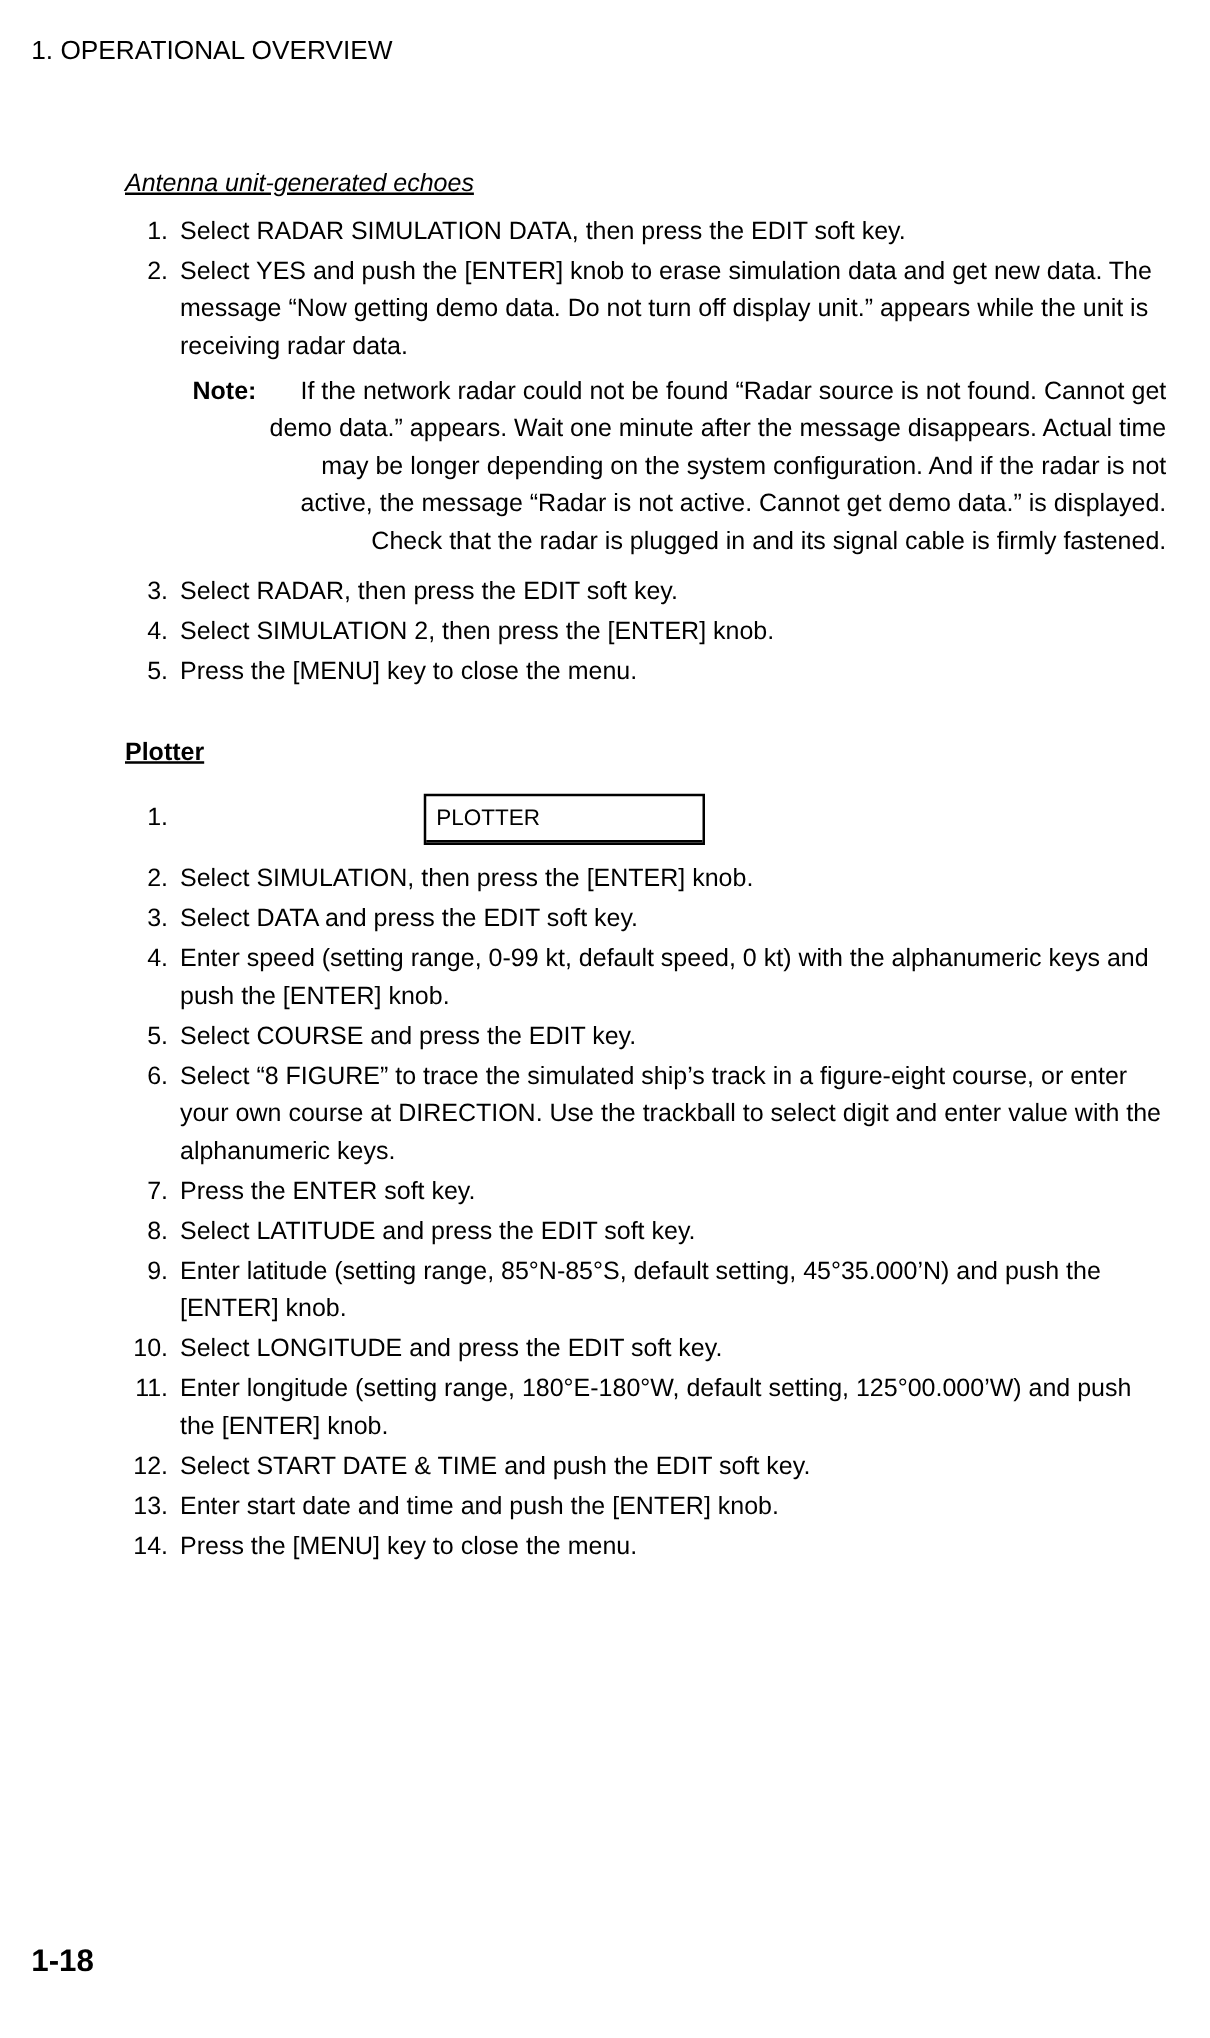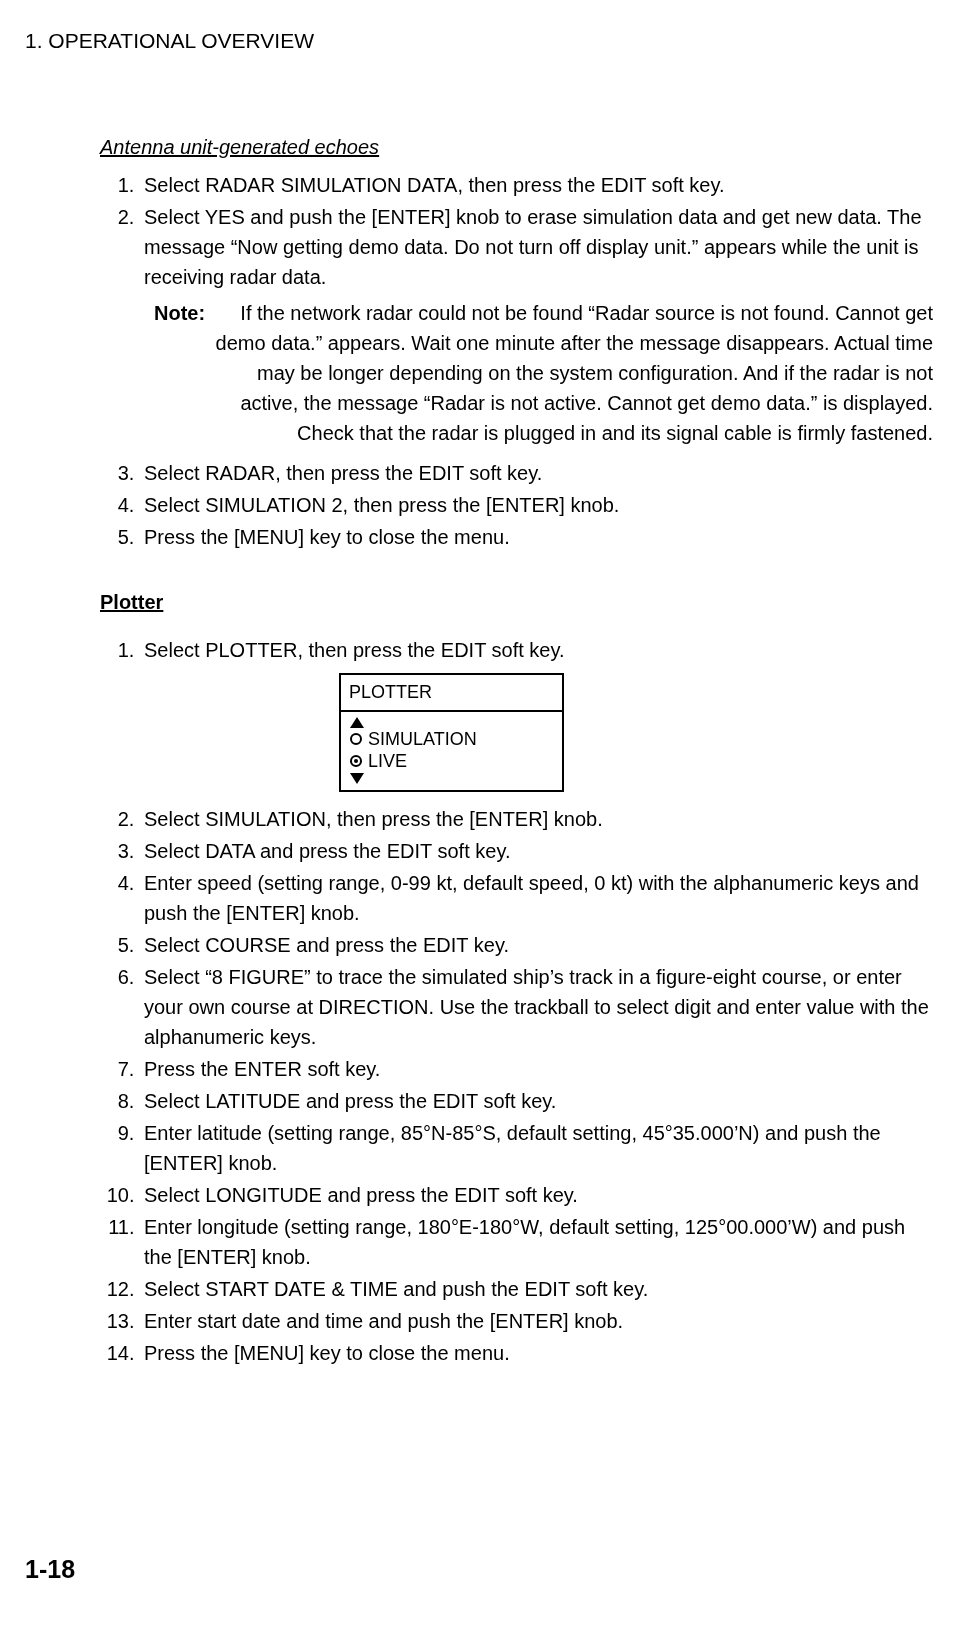--- a/index.html
+++ b/index.html
@@ -154,39 +154,22 @@
     </li>
     <li>Select RADAR, then press the EDIT soft key.</li>
     <li>Select SIMULATION 2, then press the [ENTER] knob.</li>
     <li>Press the [MENU] key to close the menu.</li>
   </ol>
 
   <div class="section-title-bold">Plotter</div>
 
   <ol>
     <li>
-      <span>Select PLOTTER, then press the EDIT soft key.</span>
       <div class="plotter-box">
         <div class="plotter-header">PLOTTER</div>
-        <div class="plotter-body">
-          <div class="plotter-row">
-            <div class="triangle-up"></div>
-          </div>
-          <div class="plotter-row">
-            <span class="radio-empty"></span>
-            <span>SIMULATION</span>
-          </div>
-          <div class="plotter-row">
-            <span class="radio-filled"></span>
-            <span>LIVE</span>
-          </div>
-          <div class="plotter-row">
-            <div class="triangle-down"></div>
-          </div>
-        </div>
       </div>
     </li>
     <li>Select SIMULATION, then press the [ENTER] knob.</li>
     <li>Select DATA and press the EDIT soft key.</li>
     <li>Enter speed (setting range, 0-99 kt, default speed, 0 kt) with the alphanumeric keys and push the [ENTER] knob.</li>
     <li>Select COURSE and press the EDIT key.</li>
     <li>Select “8 FIGURE” to trace the simulated ship’s track in a figure-eight course, or enter your own course at DIRECTION. Use the trackball to select digit and enter value with the alphanumeric keys.</li>
     <li>Press the ENTER soft key.</li>
     <li>Select LATITUDE and press the EDIT soft key.</li>
     <li>Enter latitude (setting range, 85°N-85°S, default setting, 45°35.000’N) and push the [ENTER] knob.</li>

